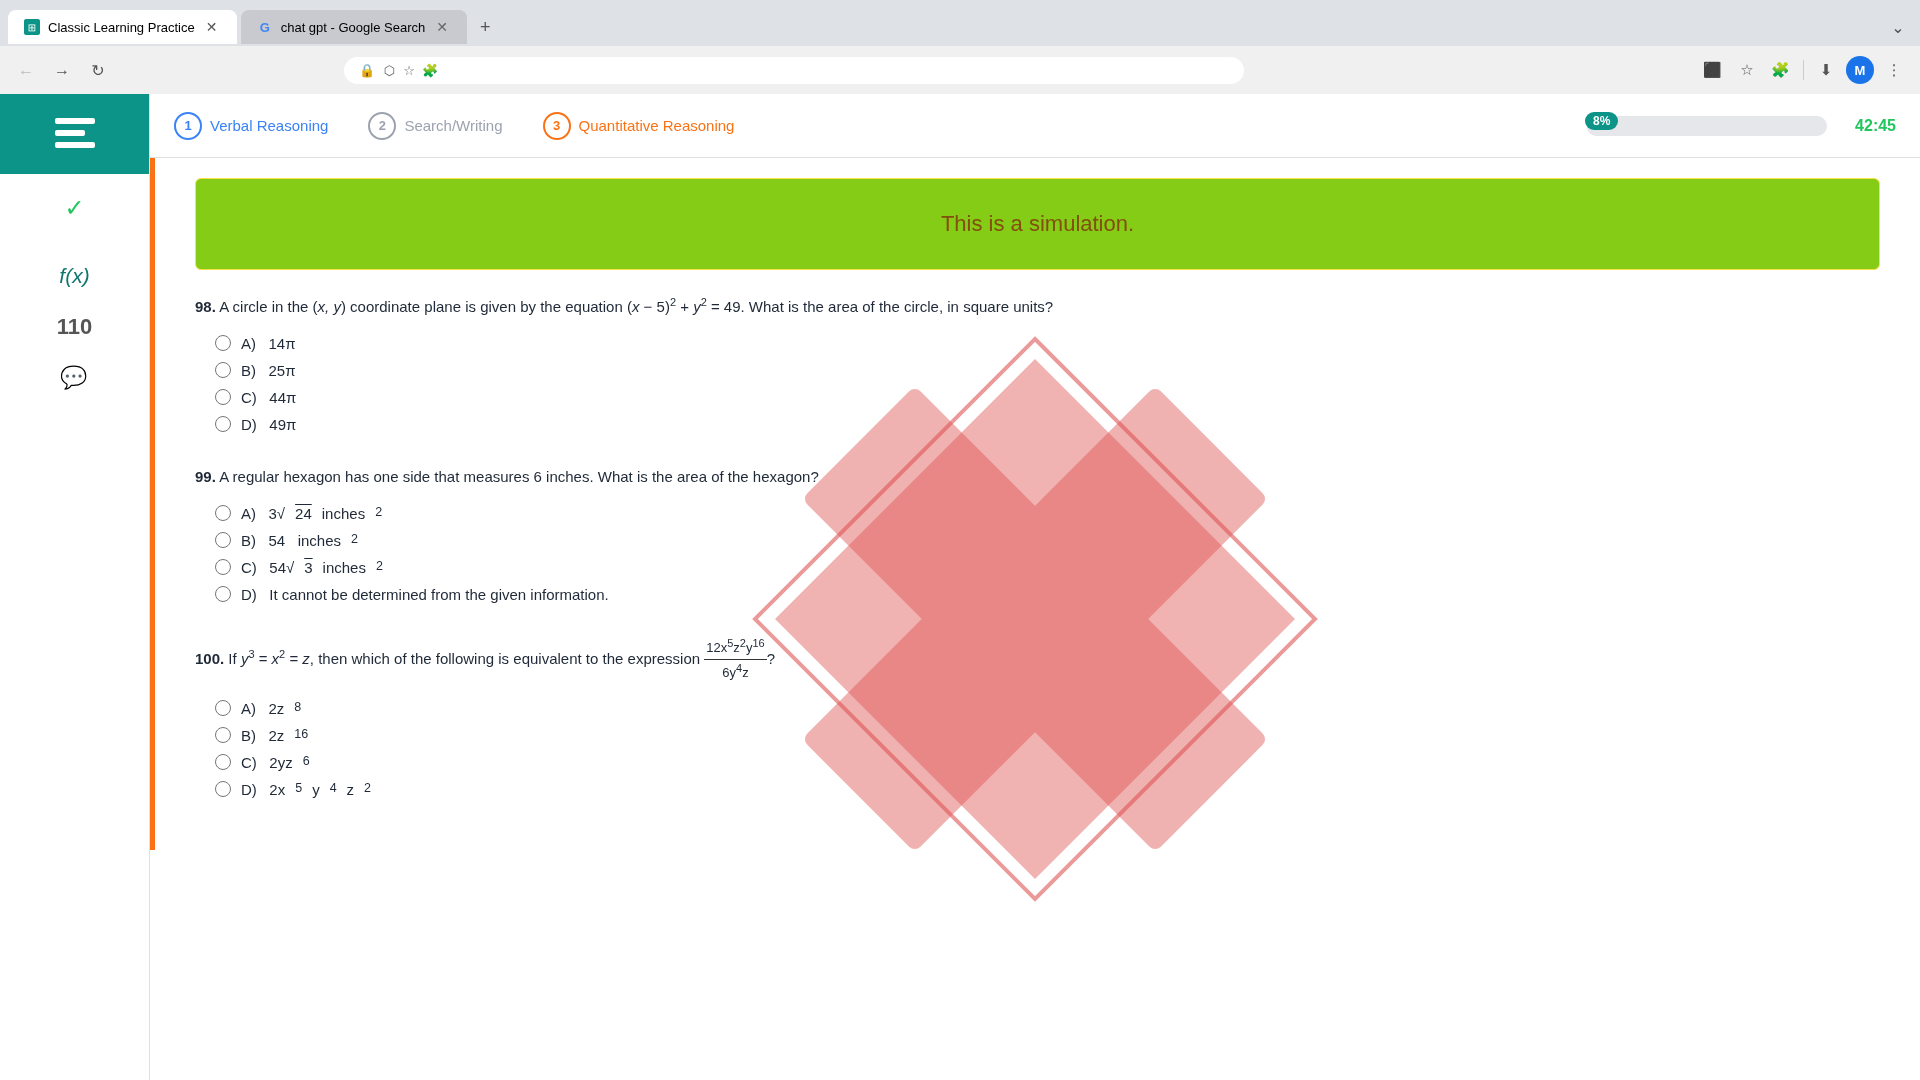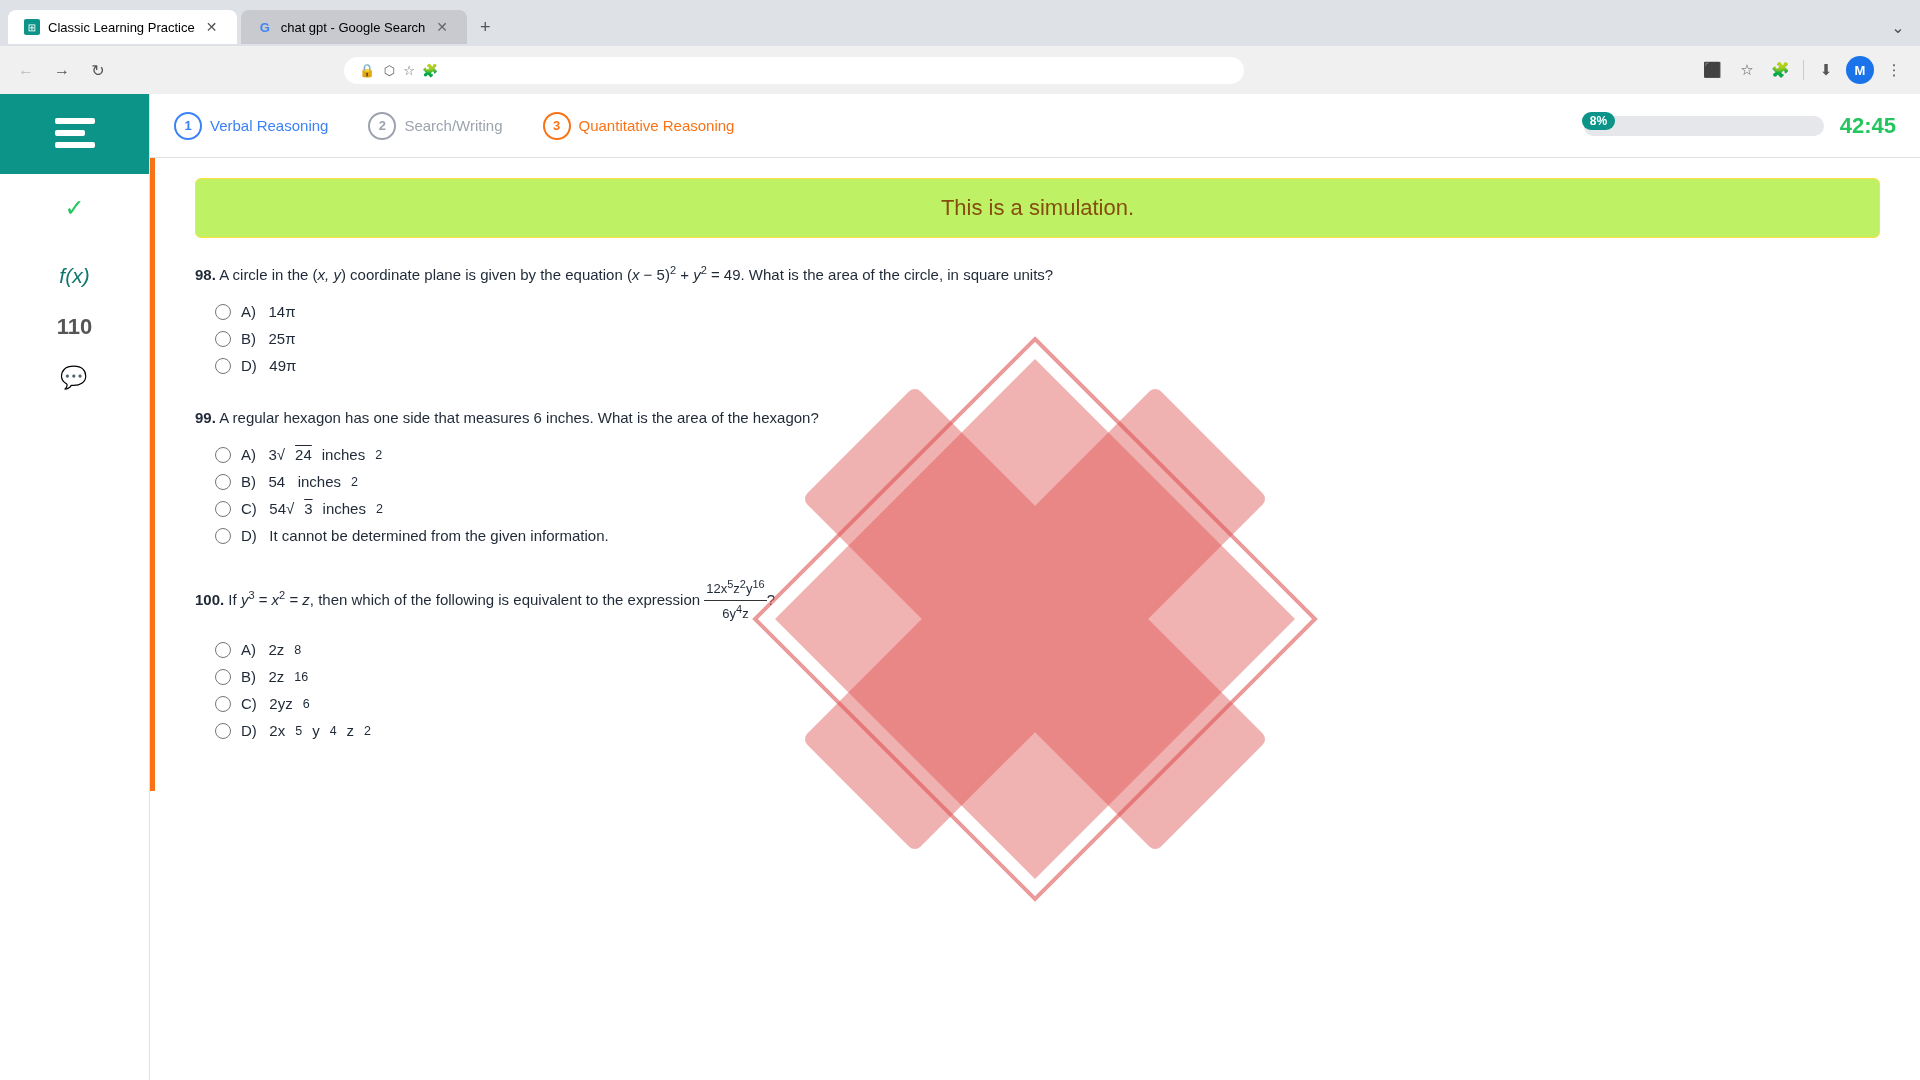--- a/index.html
+++ b/index.html
@@ -46,33 +46,33 @@
     .step-circle.gray { border-color: #9ca3af; color: #9ca3af; }
     .step-circle.orange { border-color: #f97316; color: #f97316; }
     .step-label.blue { color: #3b82f6; }
     .step-label.gray { color: #9ca3af; }
     .step-label.orange { color: #f97316; }
 
     .progress-area { margin-left: auto; display: flex; align-items: center; gap: 16px; }
     .progress-bar-wrap { position: relative; width: 240px; height: 20px; background: #e5e7eb; border-radius: 10px; overflow: visible; }
     .progress-bar-fill { height: 100%; background: #e5e7eb; border-radius: 10px; }
     .progress-badge { position: absolute; left: -2px; top: -4px; background: #0d9488; color: white; border-radius: 12px; padding: 2px 8px; font-size: 12px; font-weight: bold; }
-    .timer { color: #22c55e; font-size: 22px; font-weight: bold; }
+    .timer { color: #22c55e; font-size: 16px; font-weight: bold; margin-left: 12px; }
 
     
     .main-content { flex: 1; overflow-y: auto; background: #fff; position: relative; }
 
-    .simulation-banner { background: #bef264; border: 1px solid #fde047; border-radius: 6px; padding: 16px; text-align: center; margin-bottom: 24px; }
+    .simulation-banner { background: #84cc16; border: 1px solid #fde047; border-radius: 6px; padding: 32px; text-align: center; margin-bottom: 24px; }
     .simulation-text { font-size: 22px; color: #854d0e; }
 
     .question-block { margin-bottom: 32px; }
     .question-text { font-size: 15px; color: #1f2937; margin-bottom: 16px; line-height: 1.6; }
     .question-text sup { font-size: 11px; }
     .options { display: flex; flex-direction: column; gap: 10px; margin-left: 20px; }
-    .option { display: flex; align-items: center; gap: 10px; font-size: 15px; color: #1f2937; cursor: pointer; }
+    .option { display: flex; align-items: flex-start; gap: 10px; font-size: 15px; color: #1f2937; cursor: pointer; }
     .option input[type="radio"] { width: 16px; height: 16px; cursor: pointer; }
     .math-inline { font-style: italic; }
 
     
     .overlay-x {
       position: absolute;
       top: 0; left: 0; right: 0; bottom: 0;
       pointer-events: none;
       z-index: 100;
       display: flex; align-items: center; justify-content: center;
@@ -197,20 +197,23 @@
             <strong>98.</strong> A circle in the (<span class="math-inline">x, y</span>) coordinate plane is given by the equation (<span class="math-inline">x</span> − 5)<sup>2</sup> + <span class="math-inline">y</span><sup>2</sup> = 49. What is the area of the circle, in square units?
           </div>
           <div class="options">
             <label class="option">
               <input type="radio" name="q98" style=""> A) &nbsp; 14π
             </label>
             <label class="option">
               <input type="radio" name="q98" style=""> B) &nbsp; 25π
             </label>
             <label class="option">
+              <input type="radio" name="q98" style=""> C) &nbsp; 44π
+            </label>
+            <label class="option">
               <input type="radio" name="q98" style=""> D) &nbsp; 49π
             </label>
           </div>
         </div>
 
         <div class="question-block">
           <div class="question-text">
             <strong>99.</strong> A regular hexagon has one side that measures 6 inches. What is the area of the hexagon?
           </div>
           <div class="options">

